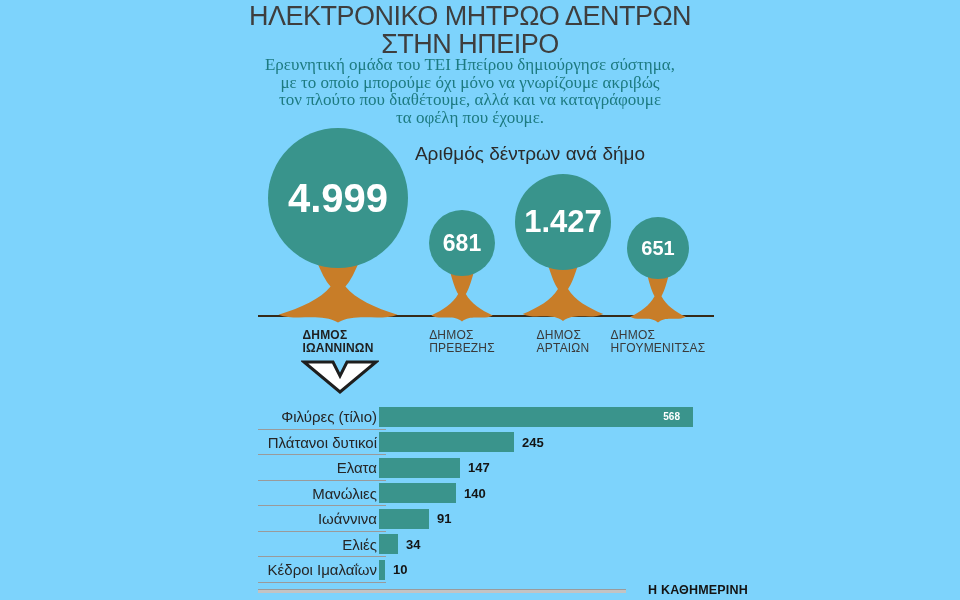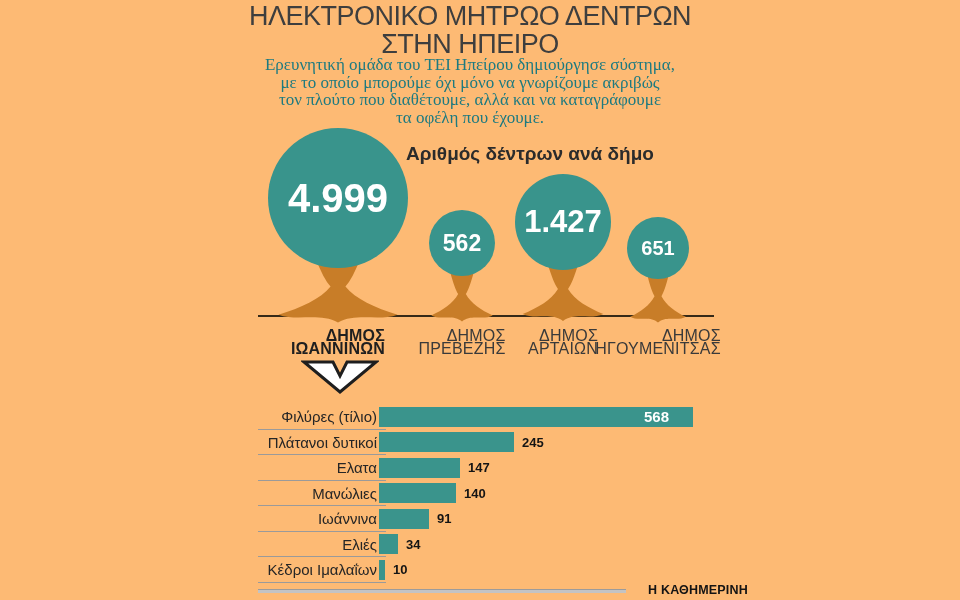--- a/index.html
+++ b/index.html
@@ -1,64 +1,64 @@
 <!DOCTYPE html>
 <html><head>
 <meta charset="utf-8">
 <style>
   html,body{margin:0;padding:0;background:#fff;}
-  .canvas{position:relative;width:960px;height:600px;background:#fdba74;overflow:hidden;
+  .canvas{position:relative;width:960px;height:600px;background:#7dd3fc;overflow:hidden;
           font-family:"Liberation Sans",sans-serif;}
 
   .title{position:absolute;left:230px;top:2px;width:480px;text-align:center;
          font-size:27px;line-height:28px;font-weight:400;color:#3e3e3e;
          letter-spacing:-0.5px;white-space:pre-line;}
   .subtitle{position:absolute;left:230px;top:56px;width:480px;text-align:center;
             font-family:"Liberation Serif",serif;font-size:17px;line-height:17.5px;
             color:#1d7a80;white-space:pre-line;}
 
   .chart1-title{position:absolute;left:530px;top:143px;transform:translateX(-50%);
-                font-size:19px;font-weight:bold;color:#2b2b2b;white-space:nowrap;}
+                font-size:19px;font-weight:normal;color:#2b2b2b;white-space:nowrap;}
 
   .ground{position:absolute;left:258px;top:315px;width:456px;height:2px;background:#362a18;}
 
   .trunk{position:absolute;}
   .trunk path{fill:#c87d28;}
   .trunk1{left:276px;top:256px;width:124px;height:70px;}
   .trunk2{left:430px;top:271px;width:64px;height:53px;}
   .trunk3{left:521px;top:262px;width:84px;height:62px;}
   .trunk4{left:629px;top:274px;width:58px;height:51px;}
 
   .bubble{position:absolute;border-radius:50%;background:#39948c;color:#fff;
           display:flex;align-items:center;justify-content:center;font-weight:bold;}
   .b1{left:268px;top:128px;width:140px;height:140px;font-size:40px;}
   .b2{left:429px;top:210px;width:66px;height:66px;font-size:23px;}
   .b3{left:515px;top:174px;width:96px;height:96px;font-size:31px;}
   .b4{left:627px;top:217px;width:62px;height:62px;font-size:20px;}
 
-  .muni{position:absolute;top:329px;transform:translateX(-50%);text-align:right;
-        font-size:16px;line-height:13px;color:#3a3a3a;white-space:pre-line;letter-spacing:0.2px;}
+  .muni{position:absolute;top:329px;transform:translateX(-50%);text-align:left;
+        font-size:12px;line-height:13px;color:#3a3a3a;white-space:pre-line;letter-spacing:0.2px;}
   .m1{left:338px;font-weight:bold;color:#1f1f1f;}
   .m2{left:462px;}
   .m3{left:563px;}
   .m4{left:658px;}
 
   .arrow{position:absolute;left:301px;top:357px;width:78px;height:38px;}
   .arrow path{fill:#ffffff;stroke:#1e1e1e;stroke-width:3;stroke-linejoin:miter;}
 
   .barchart{position:absolute;left:258px;top:404px;width:457px;}
   .row{position:relative;display:flex;align-items:center;height:25.5px;}
   .row::after{content:"";position:absolute;left:0;bottom:0;width:128px;
               border-bottom:1px solid #9a9a9a;}
   .row:last-child::after{border-bottom:1px solid #9a9a9a;}
   .rlabel{width:119px;padding-right:2px;text-align:right;font-size:15px;color:#262626;
           white-space:nowrap;}
   .bar{height:20px;background:#3a948c;display:flex;align-items:center;
        justify-content:flex-end;}
-  .inval{color:#ffffff;font-weight:bold;font-size:15px;padding-right:24px;}
+  .inval{color:#ffffff;font-weight:bold;font-size:10px;padding-right:13px;}
   .outval{margin-left:8px;font-weight:bold;font-size:13px;color:#141414;}
 
   .annotation{position:absolute;right:276px;top:503px;text-align:right;
               font-size:27px;line-height:30px;color:#3b3b3b;white-space:pre-line;}
 
   .source{position:absolute;left:258px;top:577px;font-size:12.5px;color:#262626;}
   .footer-line{position:absolute;left:258px;top:589px;width:368px;height:3px;
                background:#c3c3c3;border-top:1px solid #9b9b9b;}
   .brand{position:absolute;left:631px;top:583px;font-size:12.5px;font-weight:bold;
          color:#141414;letter-spacing:0.2px;margin-left:17px;}
@@ -89,21 +89,21 @@
       <path d="M31,0 C37,16 40,22 44,27 C36,38 20,46 2,52 C16,58 36,50 50,59 C64,50 84,58 98,52 C80,46 64,38 56,27 C60,22 63,16 69,0 Z"></path>
     </svg>
   <svg class="trunk trunk4" viewBox="0 0 100 62" preserveAspectRatio="none">
       <path d="M31,0 C37,16 40,22 44,27 C36,38 20,46 2,52 C16,58 36,50 50,59 C64,50 84,58 98,52 C80,46 64,38 56,27 C60,22 63,16 69,0 Z"></path>
     </svg>
 
   <div class="bubble b1">
       <span>4.999</span>
     </div>
   <div class="bubble b2">
-      <span>562</span>
+      <span>681</span>
     </div>
   <div class="bubble b3">
       <span>1.427</span>
     </div>
   <div class="bubble b4">
       <span>651</span>
     </div>
 
   <div class="muni m1">ΔΗΜΟΣ
 ΙΩΑΝΝΙΝΩΝ</div>

